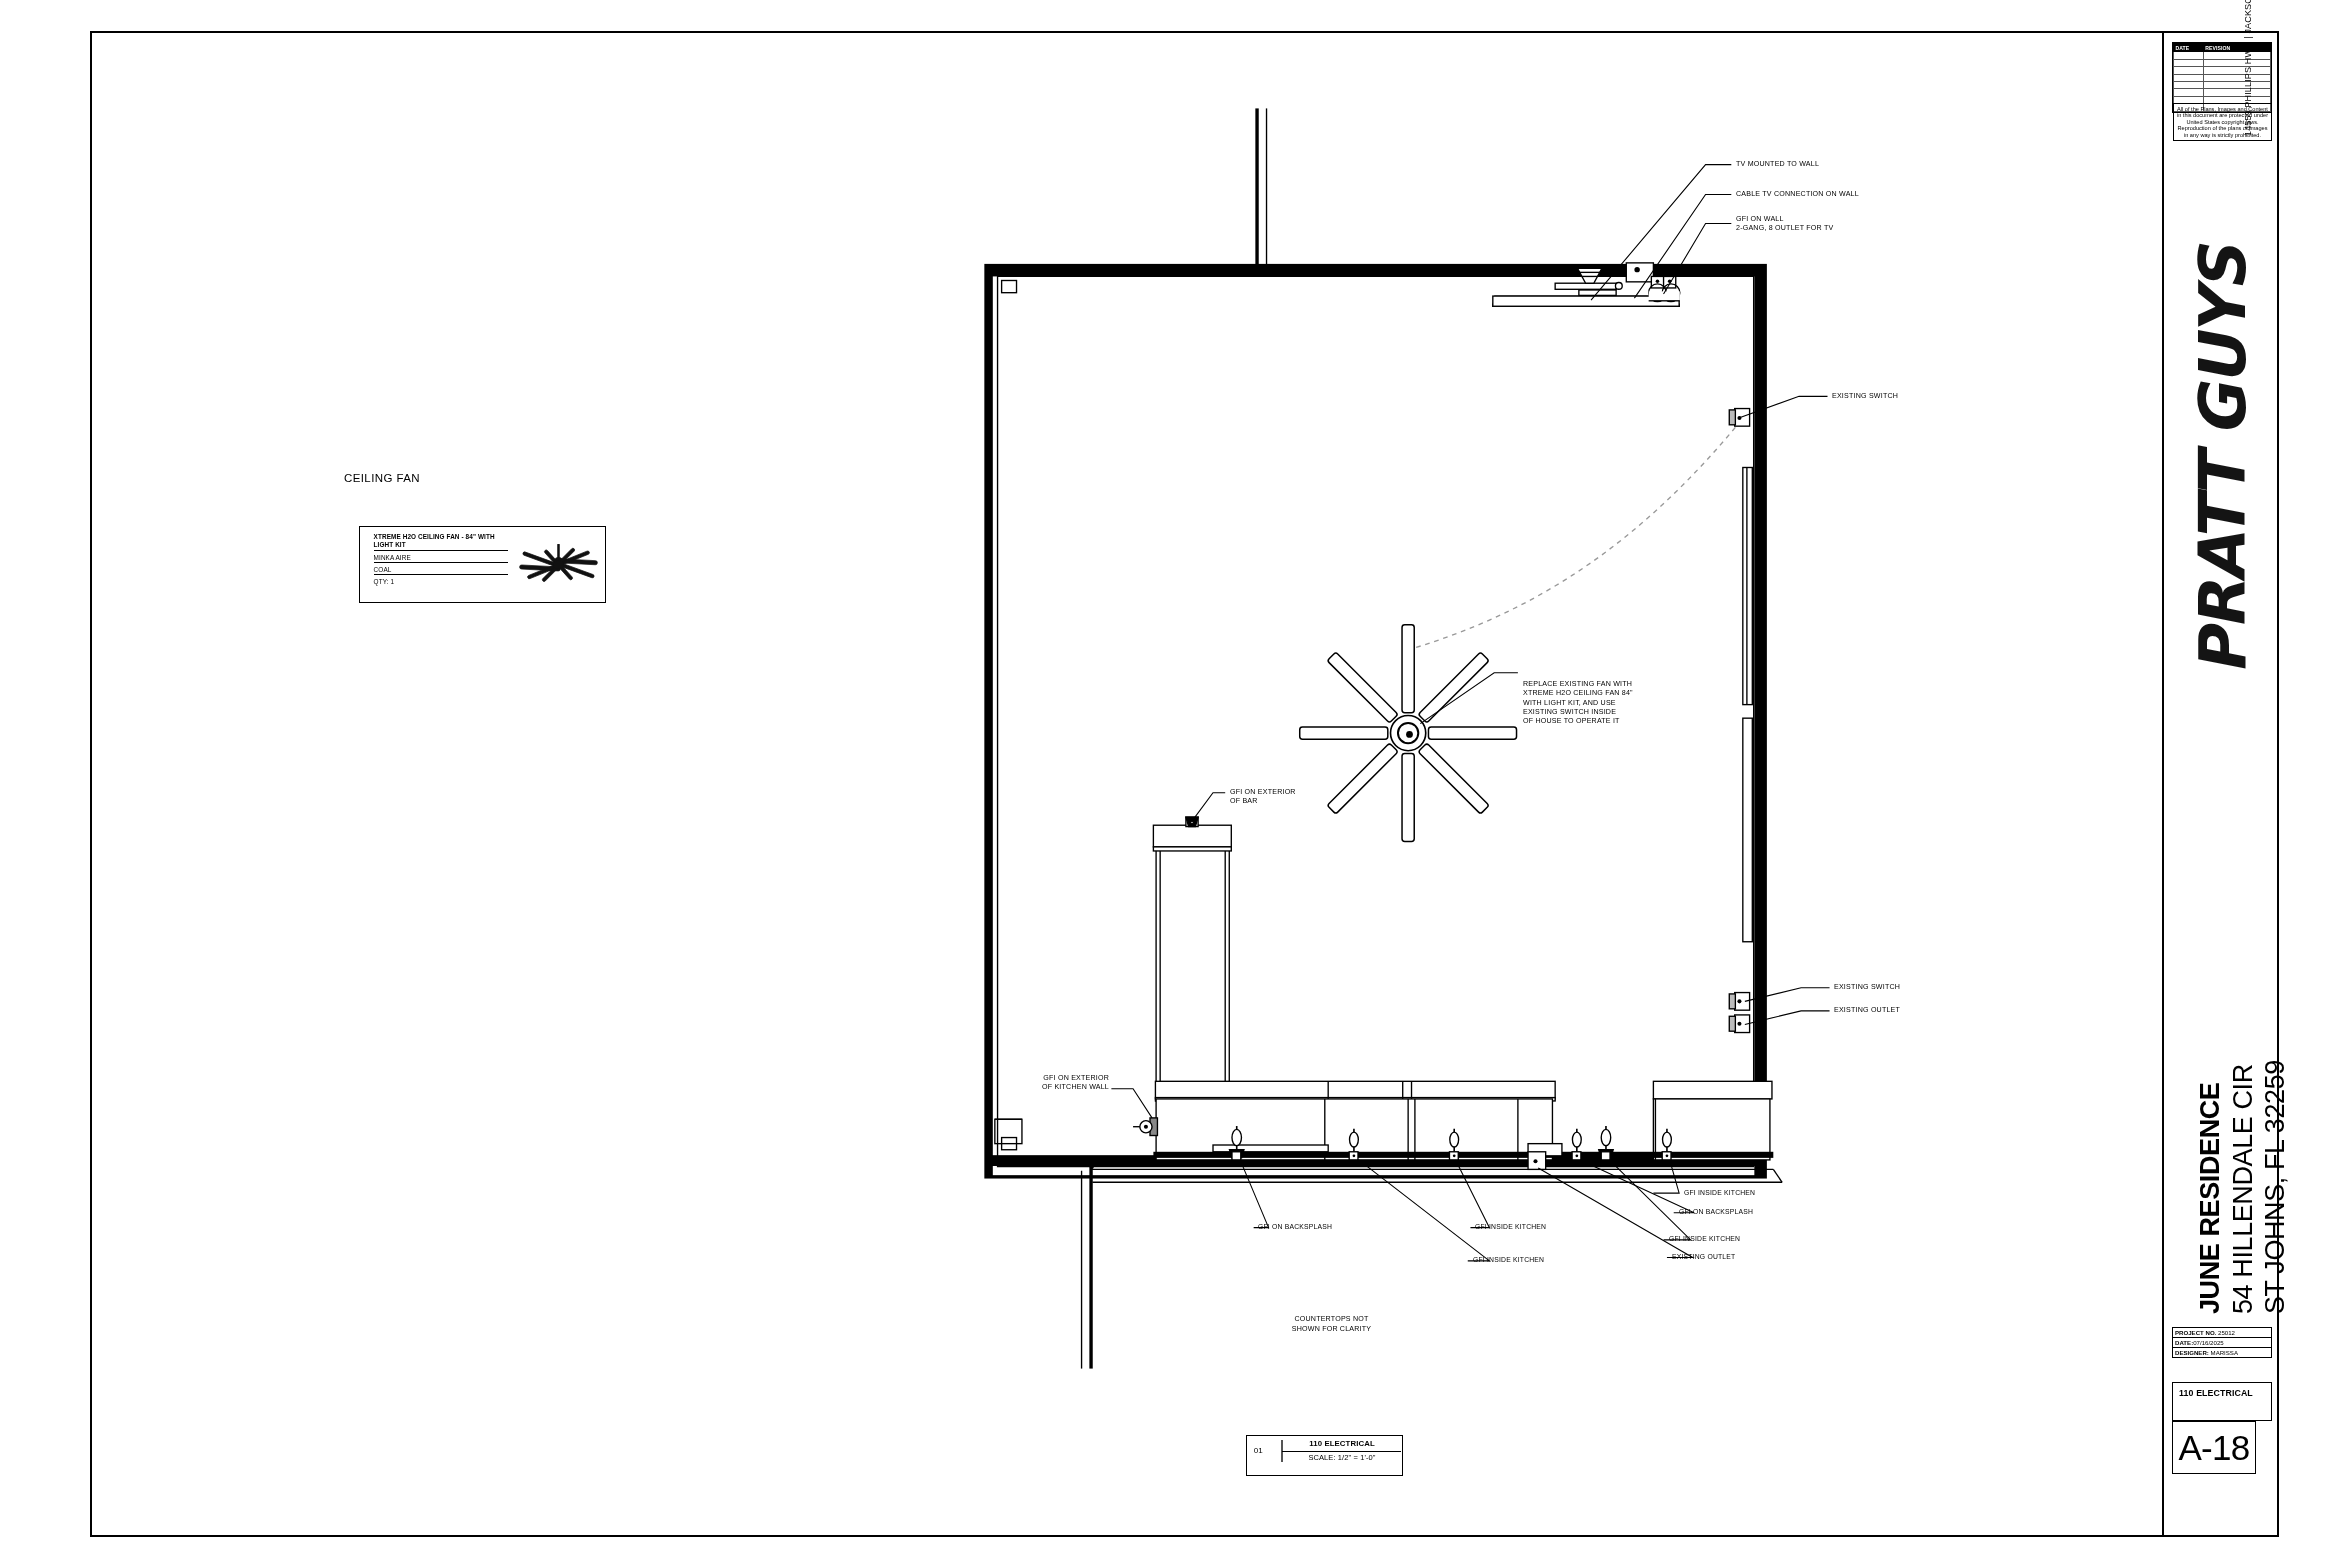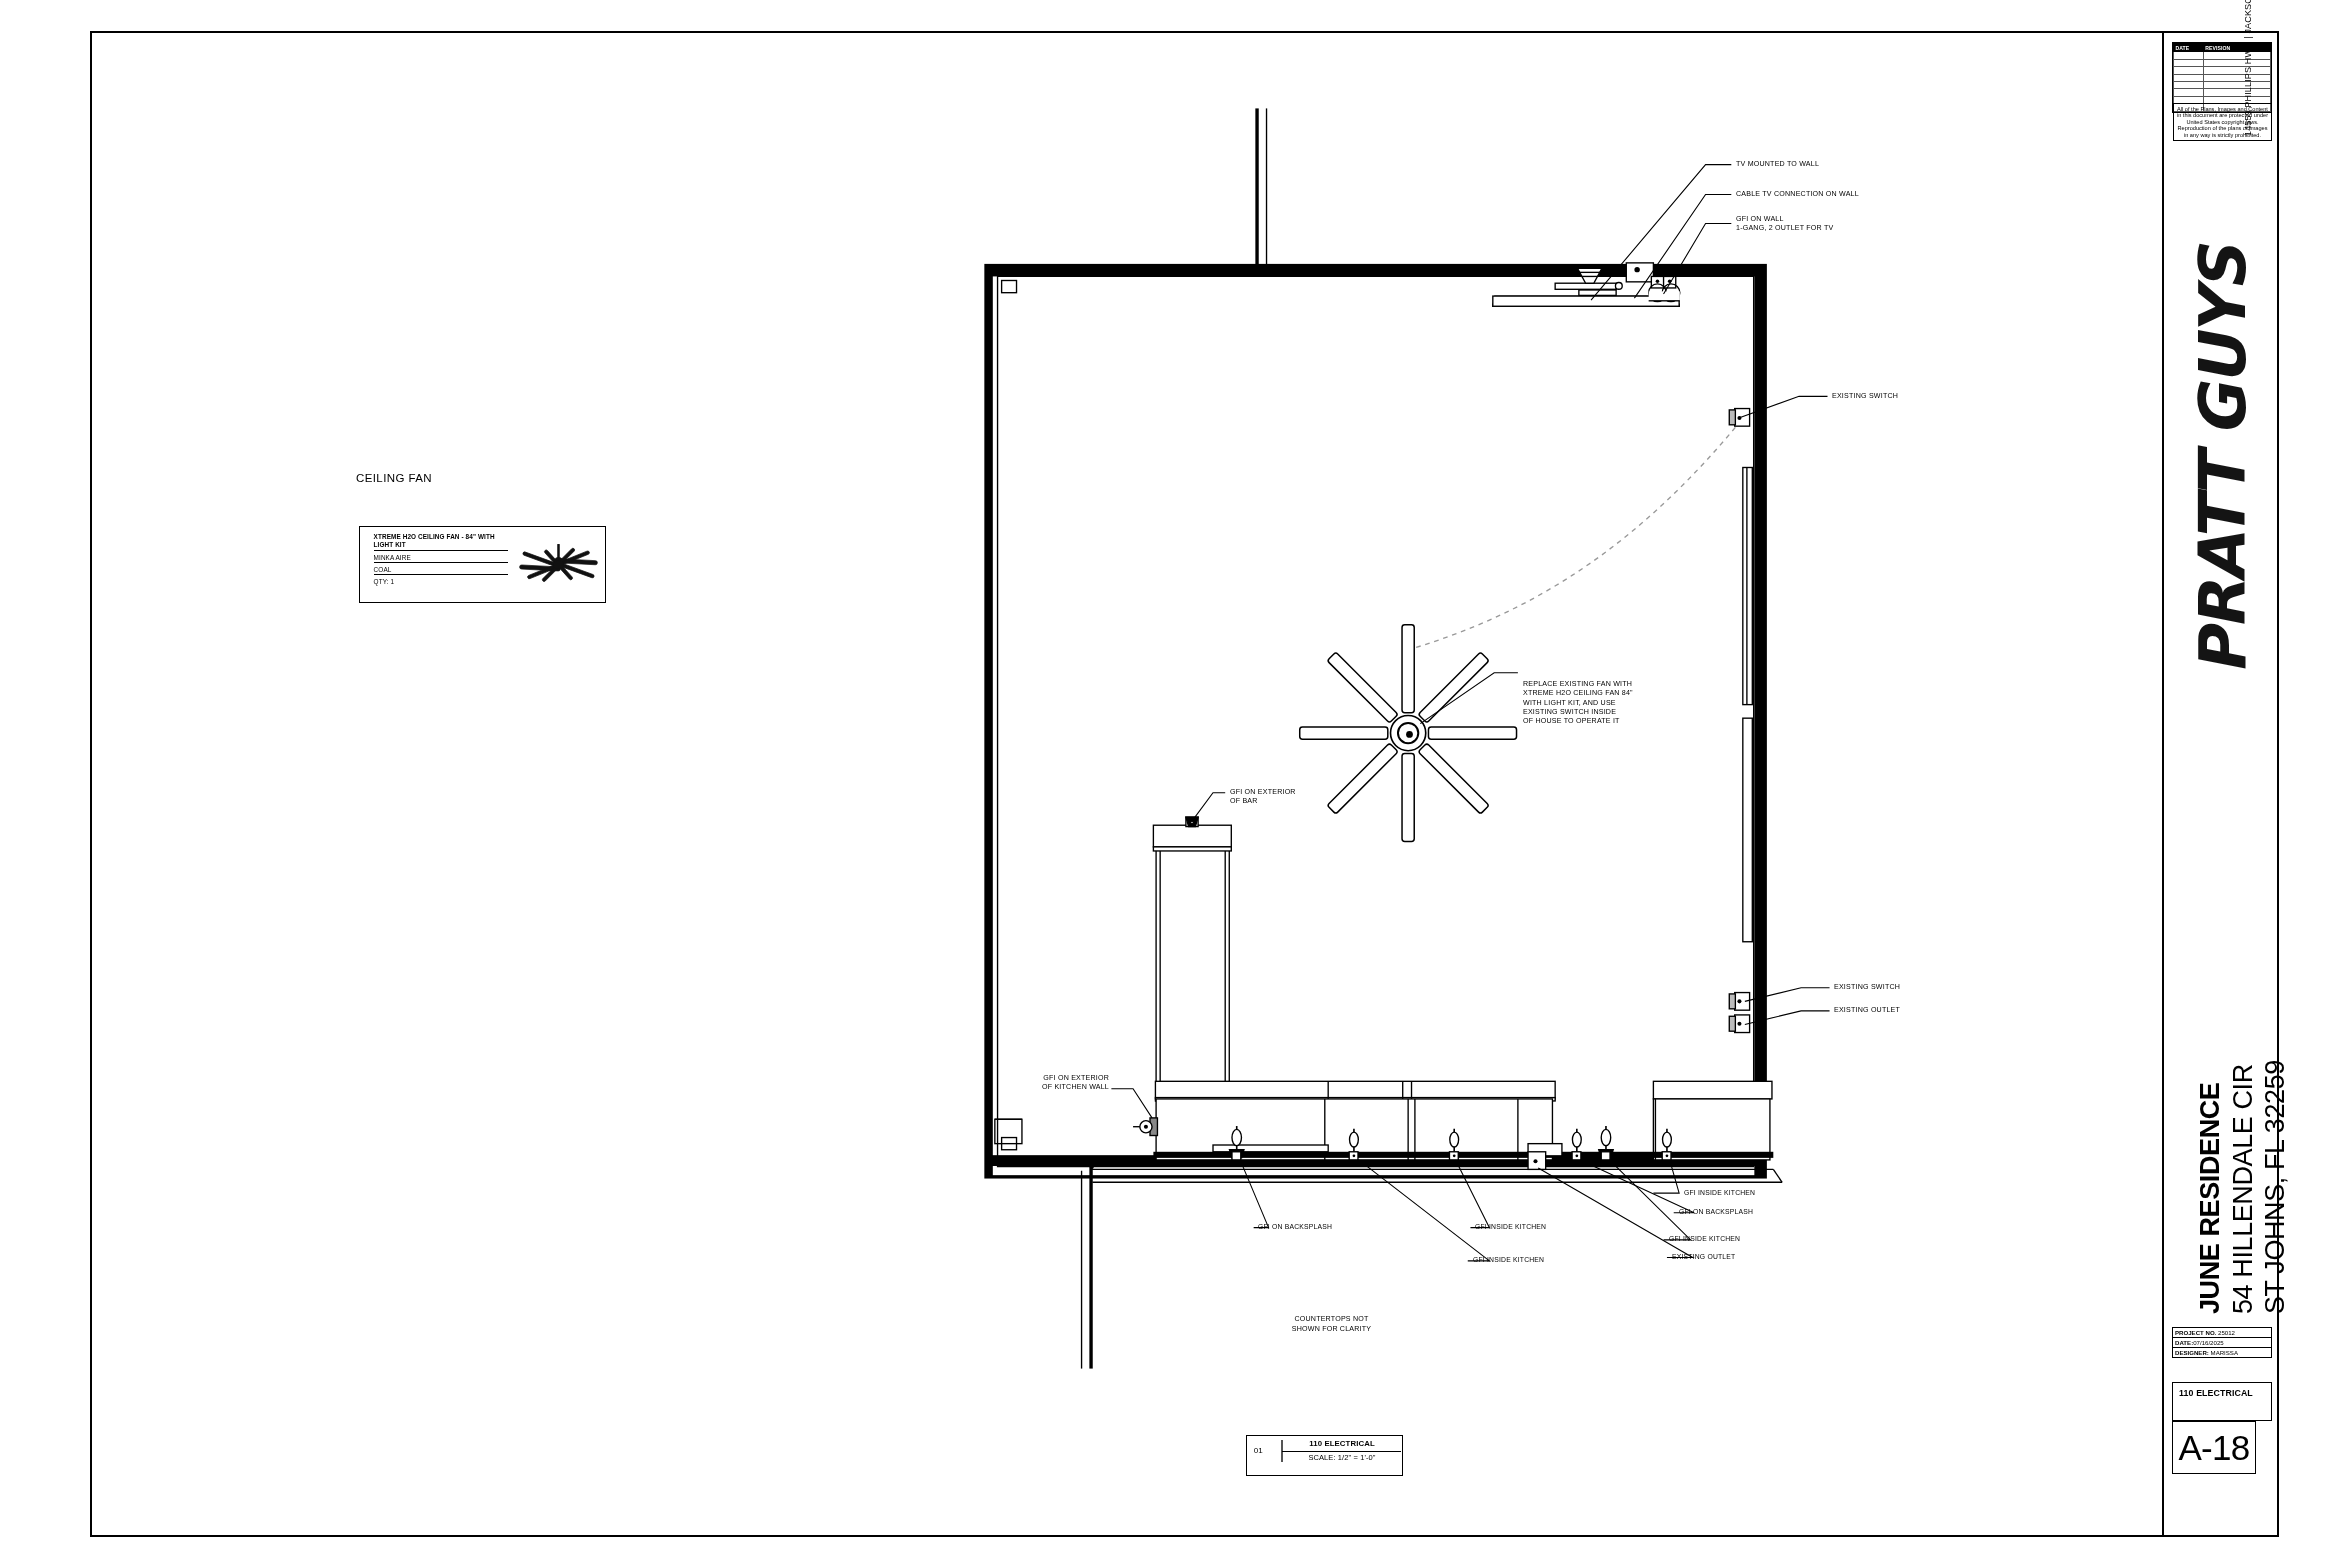--- a/index.html
+++ b/index.html
@@ -203,21 +203,21 @@
     position: absolute;
     left: 0; top: 0;
     width: 2342px;
     height: 1561px;
     pointer-events: none;
   }
 
   
   #legend-title {
     position: absolute;
-    left: 356px;
+    left: 344px;
     top: 472px;
     font-size: 11.5px;
     letter-spacing: 0.4px;
   }
   #legend-box {
     position: absolute;
     left: 359px;
     top: 526px;
     width: 247px;
     height: 77px;
@@ -580,21 +580,21 @@
       <path d="M2470 1790 H2500 L2332 1712"></path>
       <path d="M2455 1830 H2495 L2375 1712"></path>
       <path d="M2440 1761 H2478 L2464 1712"></path>
       <path d="M2460 1856 H2498 L2270 1724"></path>
     </g>
   </svg>
 
   <div class="lbl" style="left:1736px; top:160px;">TV MOUNTED TO WALL</div>
   <div class="lbl" style="left:1736px; top:190px;">CABLE TV CONNECTION ON WALL</div>
   <div class="lbl" style="left:1736px; top:215px;">GFI ON WALL
-1-GANG, 2 OUTLET FOR TV</div>
+2-GANG, 8 OUTLET FOR TV</div>
   <div class="lbl" style="left:1832px; top:392px;">EXISTING SWITCH</div>
   <div class="lbl" style="left:1523px; top:668px;margin-top:12px;">REPLACE EXISTING FAN WITH
 XTREME H2O CEILING FAN 84"
 WITH LIGHT KIT, AND USE
 EXISTING SWITCH INSIDE
 OF HOUSE TO OPERATE IT</div>
   <div class="lbl" style="left:1230px; top:788px;">GFI ON EXTERIOR
 OF BAR</div>
   <div class="lbl" style="left:1021px; top:1074px; text-align:right; width:88px;">GFI ON EXTERIOR
 OF KITCHEN WALL</div>

